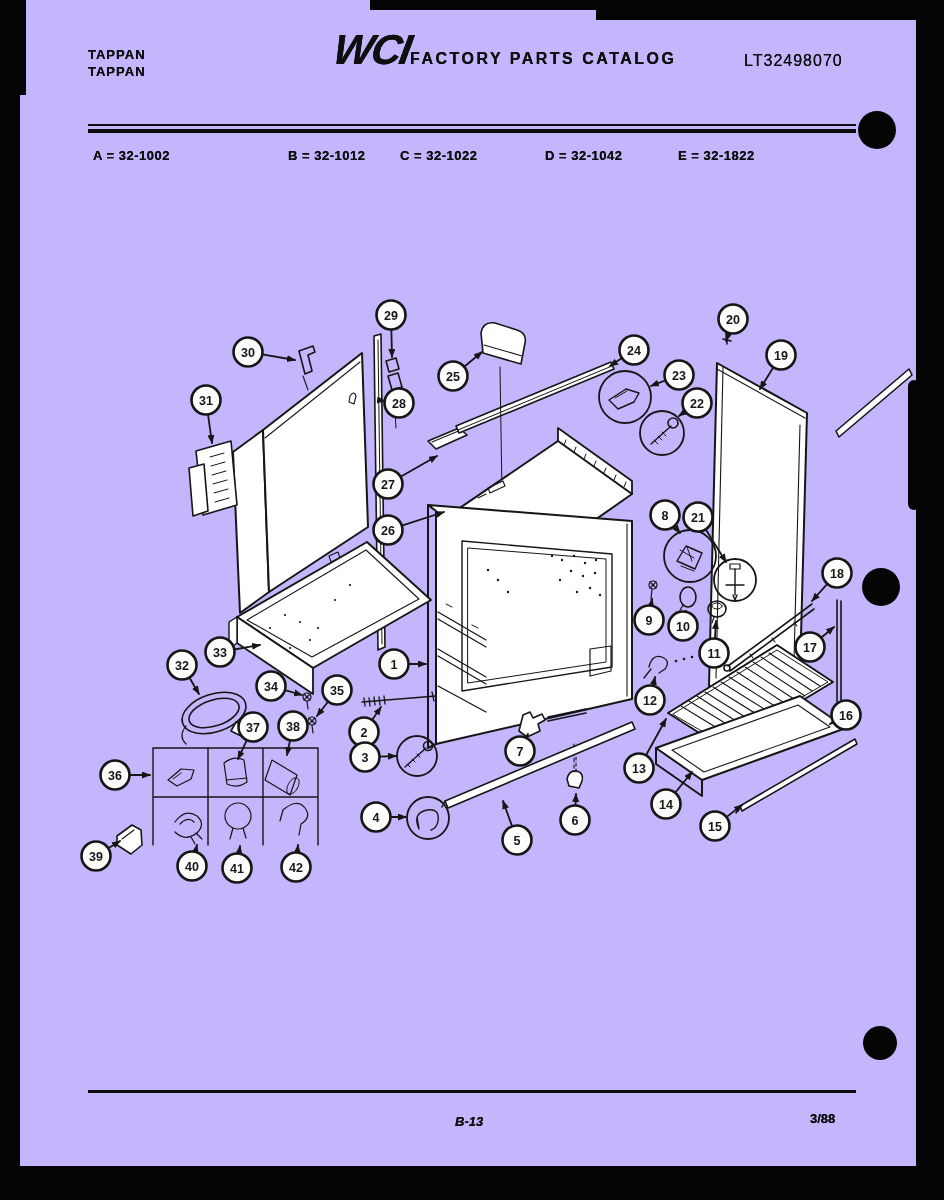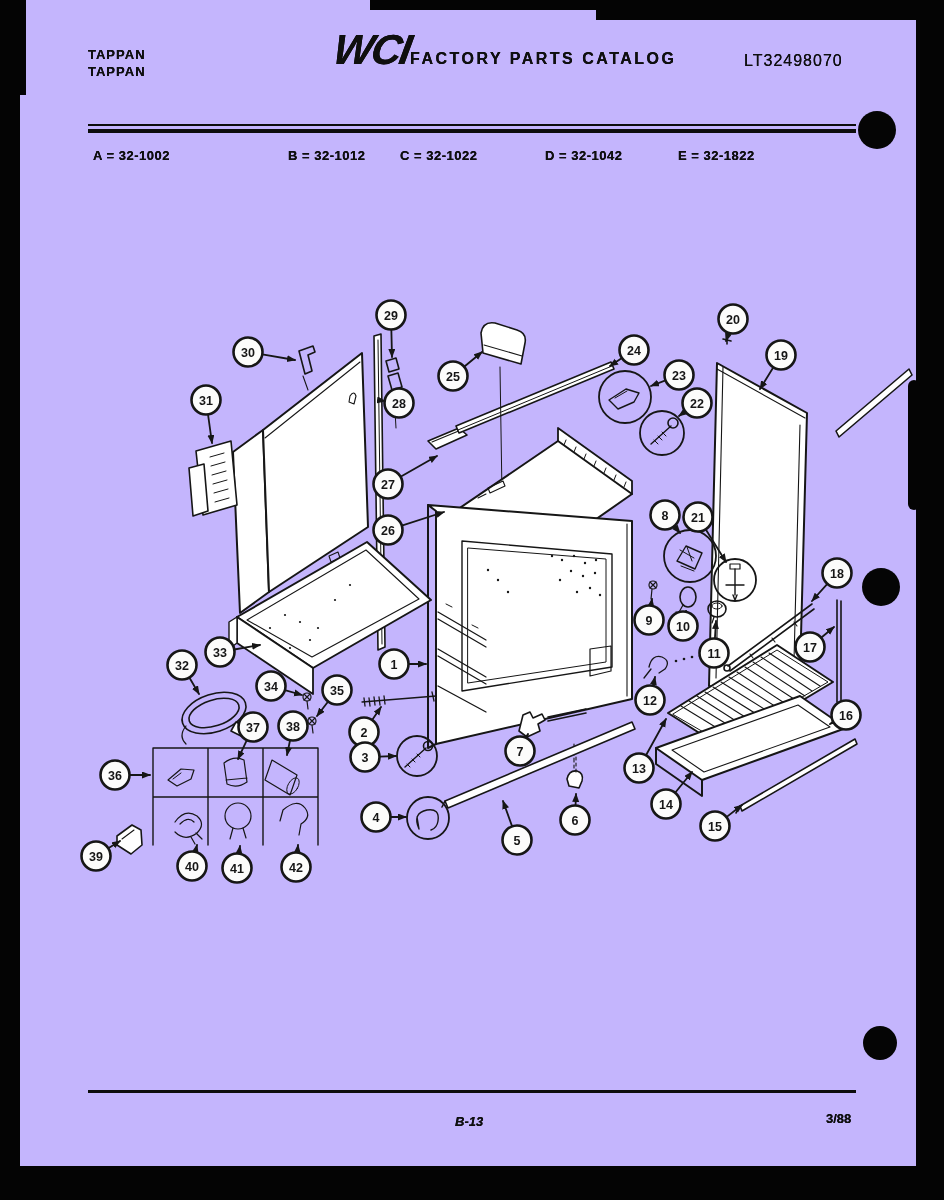--- a/index.html
+++ b/index.html
@@ -9,21 +9,21 @@
     font-family:"Liberation Sans","DejaVu Sans",sans-serif;color:#0d0d0d;
   }
   .txt{position:absolute;white-space:pre;color:#0f0f0f;text-shadow:0 0 .5px #000;}
   .brand{left:88px;top:46px;font-size:13px;font-weight:700;letter-spacing:1px;line-height:17px;}
   .logo{left:334px;top:26px;font-size:42px;font-weight:900;font-style:italic;transform:skewX(-10deg);letter-spacing:-2px;}
   .catalog{left:410px;top:50px;font-size:16px;font-weight:700;letter-spacing:2.5px;}
   .docnum{left:744px;top:52px;font-size:16px;font-weight:400;letter-spacing:1px;}
   .rule{position:absolute;background:#0d0d0d;}
   .model{position:absolute;top:148px;font-size:13px;font-weight:700;letter-spacing:.5px;text-align:center;}
   .footer-page{left:455px;top:1114px;font-size:13px;font-weight:700;font-style:italic;}
-  .footer-date{left:810px;top:1111px;font-size:13px;font-weight:700;margin-left:16px;}
+  .footer-date{left:810px;top:1111px;font-size:13px;font-weight:700;}
   .artifact{position:absolute;background:#040404;}
   .hole{position:absolute;background:#050505;border-radius:50%;}
   svg.diagram{position:absolute;left:0;top:0;}
   svg.diagram path,svg.diagram line,svg.diagram circle,svg.diagram ellipse,svg.diagram polyline{
     vector-effect:non-scaling-stroke;
   }
   .callout-num{font:700 12.5px "Liberation Sans","DejaVu Sans",sans-serif;}
 </style>
 </head>
 <body>

